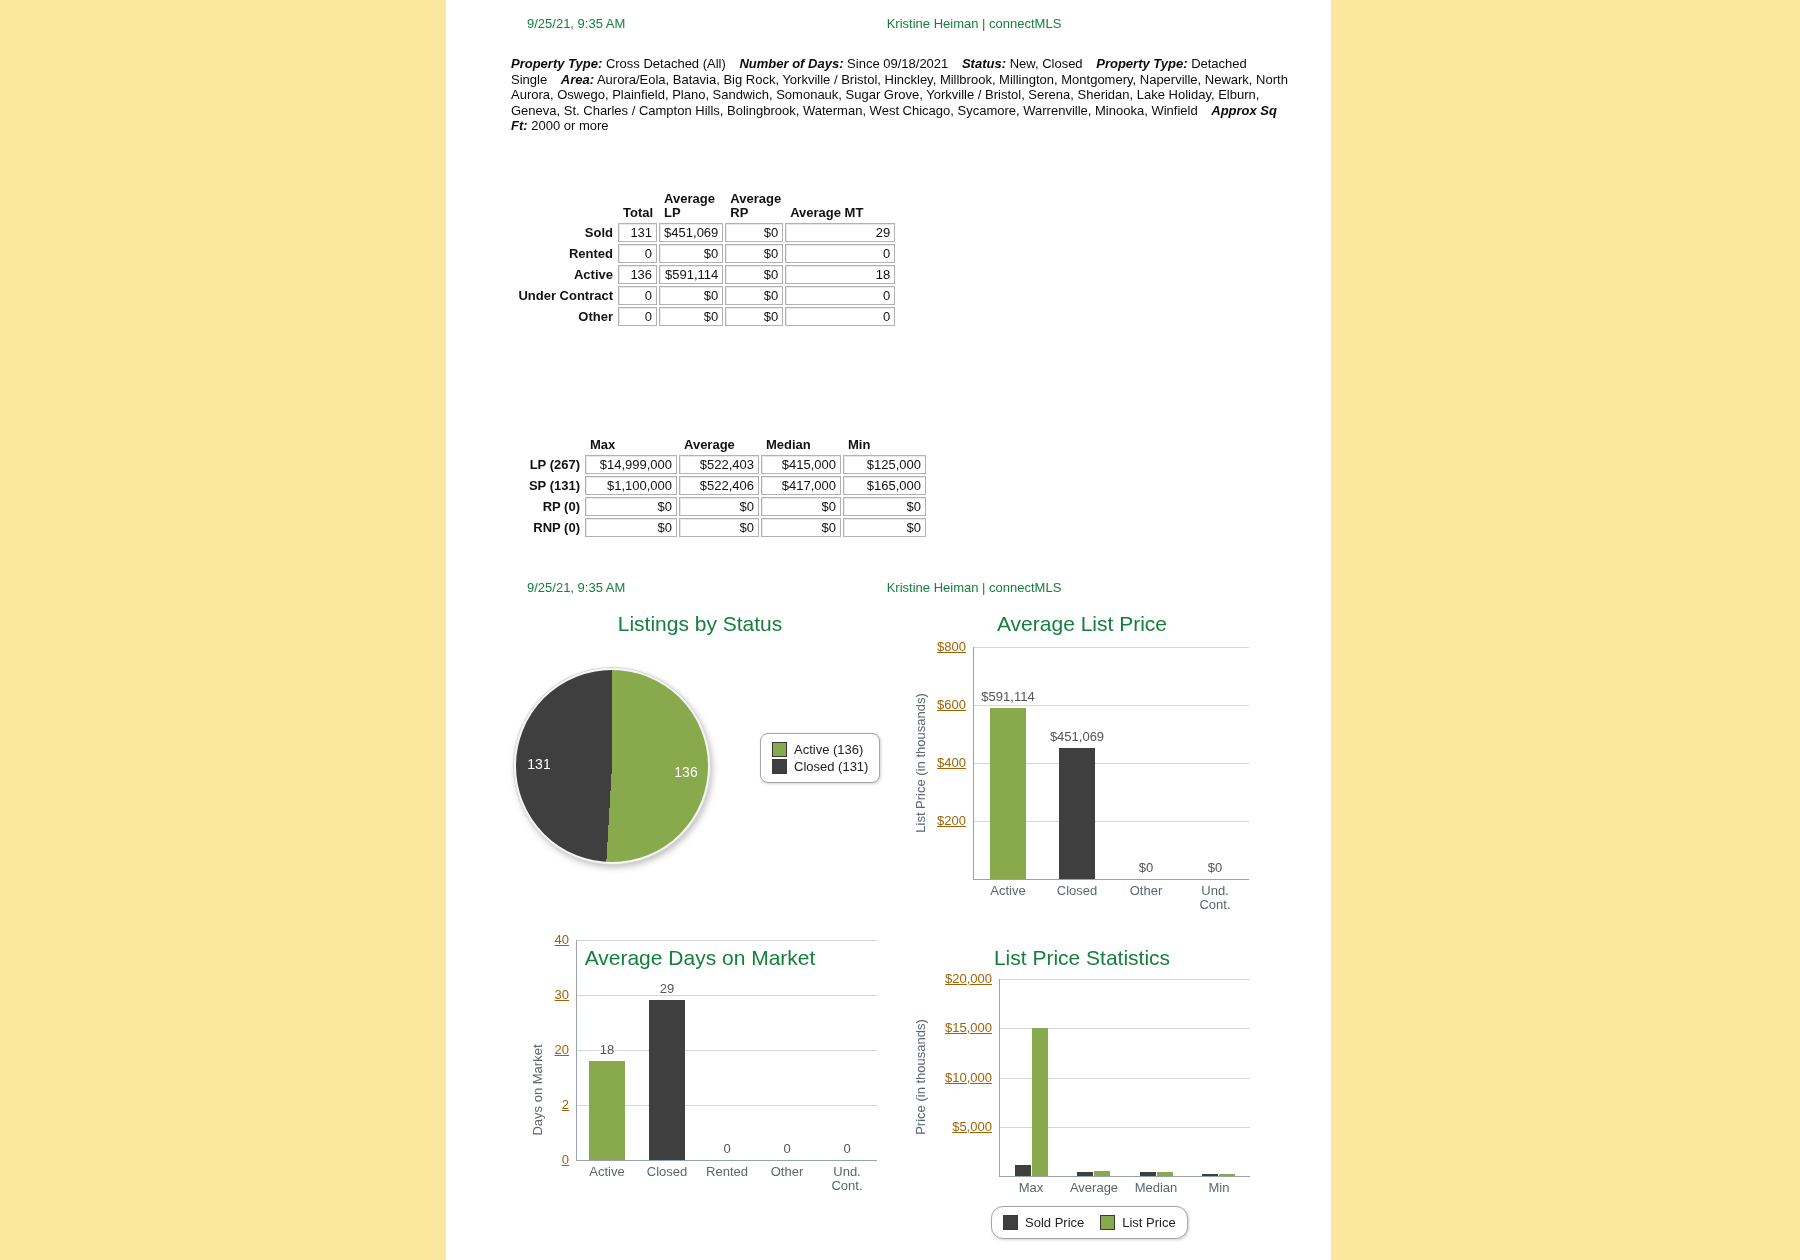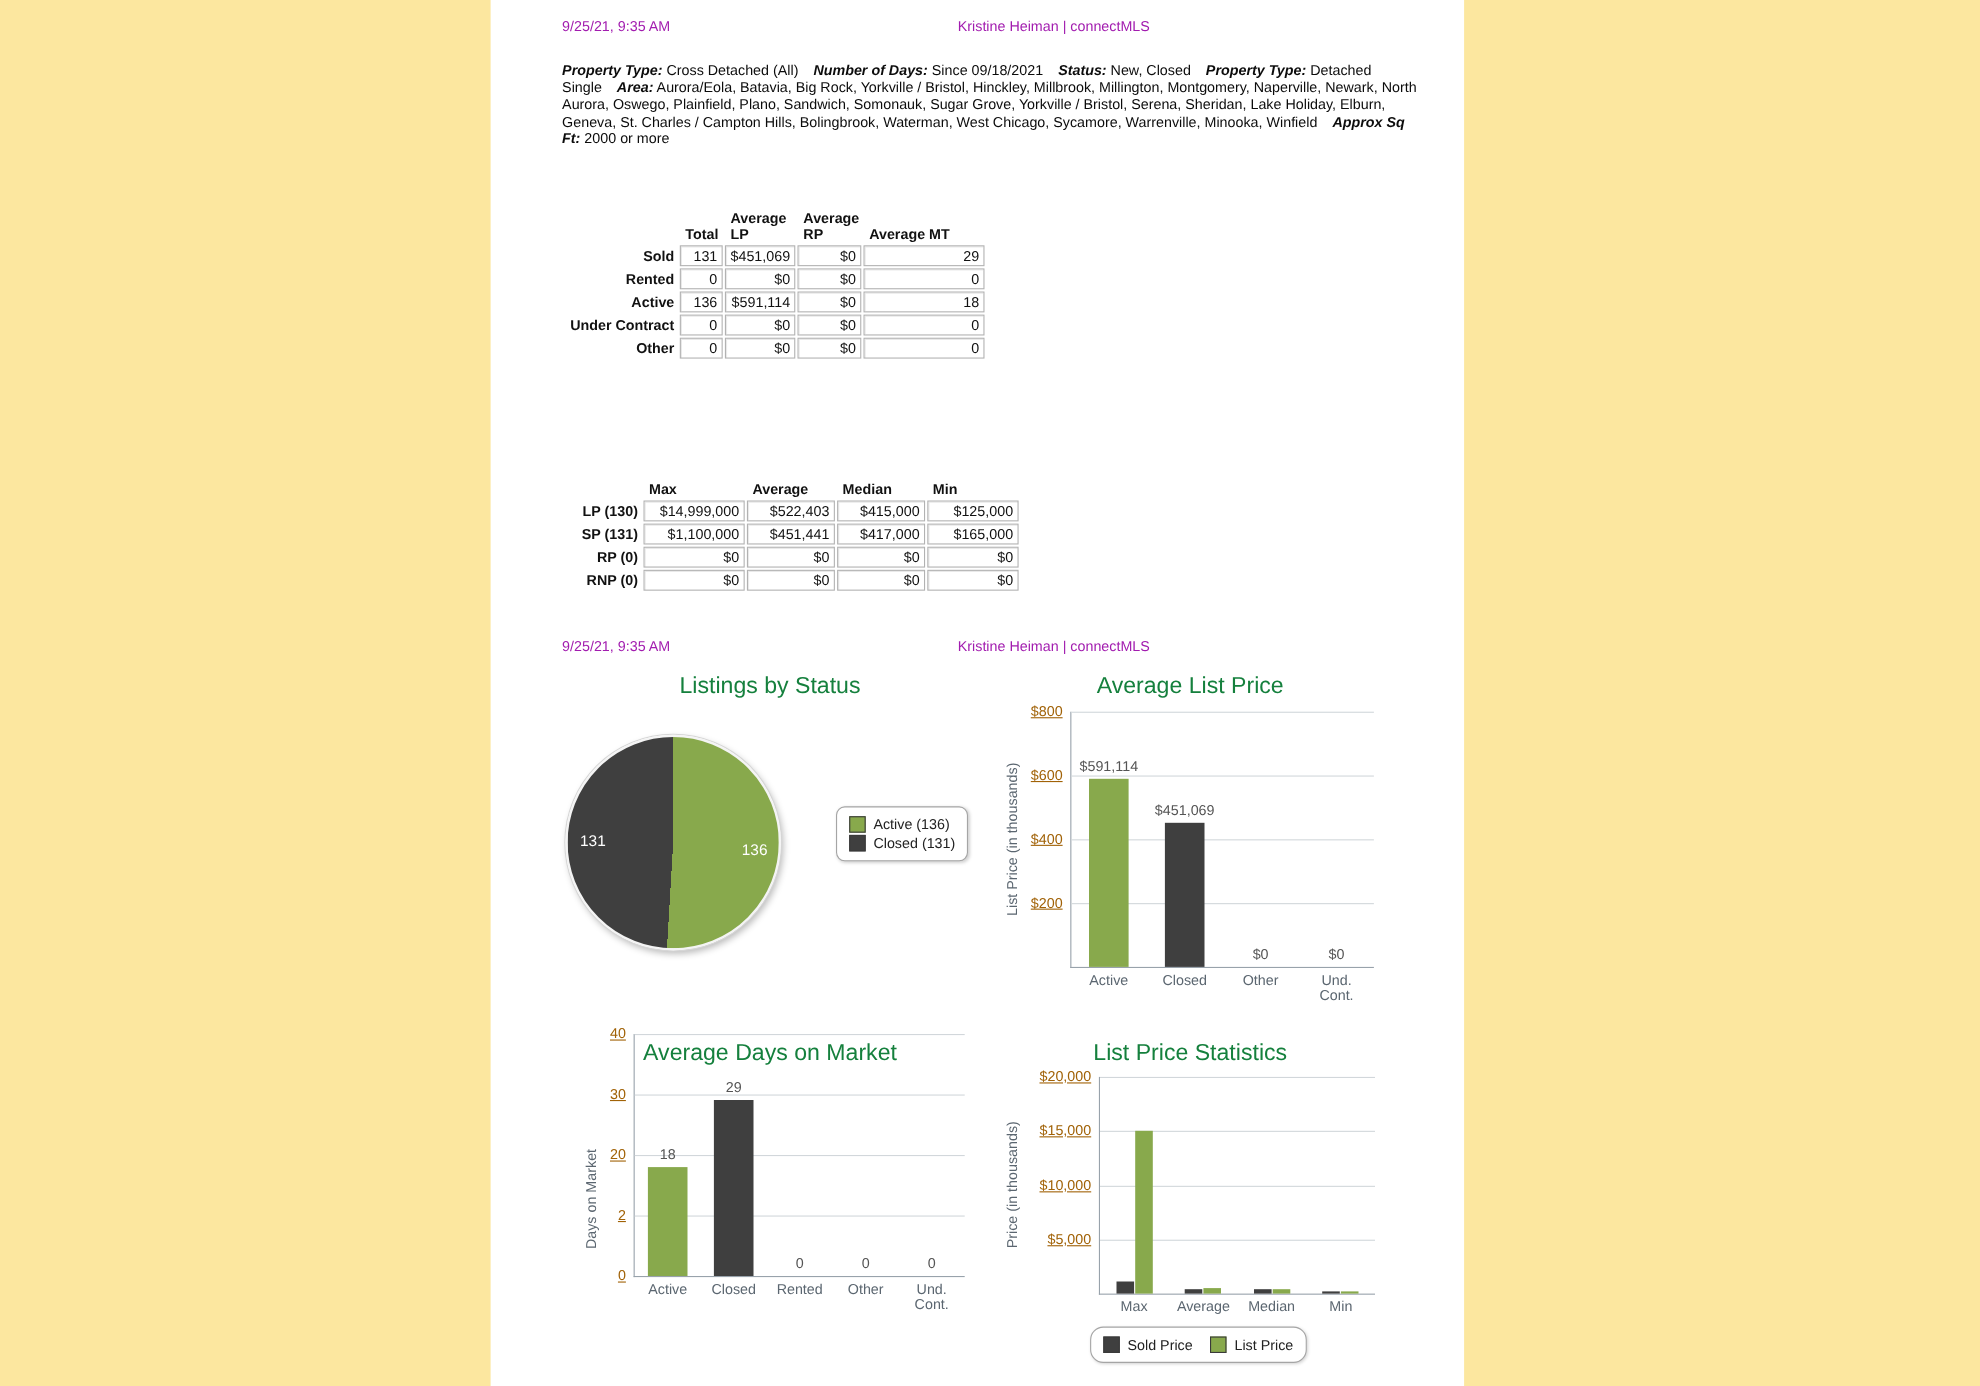--- a/index.html
+++ b/index.html
@@ -5,21 +5,21 @@
   html,body{margin:0;padding:0;}
   body{
     width:1800px;height:1260px;position:relative;
     background:#fce79f;
     font-family:"Liberation Sans", sans-serif;
     overflow:hidden;
   }
   .page{position:absolute;left:446px;top:0;width:885px;height:1260px;background:#ffffff;}
 
   
-  .hdr{position:absolute;left:0;width:100%;height:16px;font-size:13px;color:#a21caf;}
+  .hdr{position:absolute;left:16px;width:100%;height:16px;font-size:13px;color:#15803d;}
   .hdr-date{position:absolute;left:65px;top:0;white-space:nowrap;}
   .hdr-center{position:absolute;left:512px;top:0;transform:translateX(-50%);white-space:nowrap;}
 
   
   .criteria{position:absolute;left:65px;top:56px;width:778px;font-size:13px;line-height:15.5px;color:#0c0c0c;}
   .criteria .seg{margin-right:10px;}
   .criteria b{font-weight:bold;font-style:italic;}
 
   
   .datatable{position:absolute;border-spacing:2px;font-size:13px;color:#111;table-layout:fixed;}
@@ -137,30 +137,30 @@
       </colgroup>
     <tbody>
         <tr>
       <th class="rowlab"></th>
       <th class="col">Max</th>
       <th class="col">Average</th>
       <th class="col">Median</th>
       <th class="col">Min</th>
     </tr>
     <tr>
-      <th class="rowlab">LP (130)</th>
+      <th class="rowlab">LP (267)</th>
       <td>$14,999,000</td>
       <td>$522,403</td>
       <td>$415,000</td>
       <td>$125,000</td>
     </tr>
     <tr>
       <th class="rowlab">SP (131)</th>
       <td>$1,100,000</td>
-      <td>$451,441</td>
+      <td>$522,406</td>
       <td>$417,000</td>
       <td>$165,000</td>
     </tr>
     <tr>
       <th class="rowlab">RP (0)</th>
       <td>$0</td>
       <td>$0</td>
       <td>$0</td>
       <td>$0</td>
     </tr>

